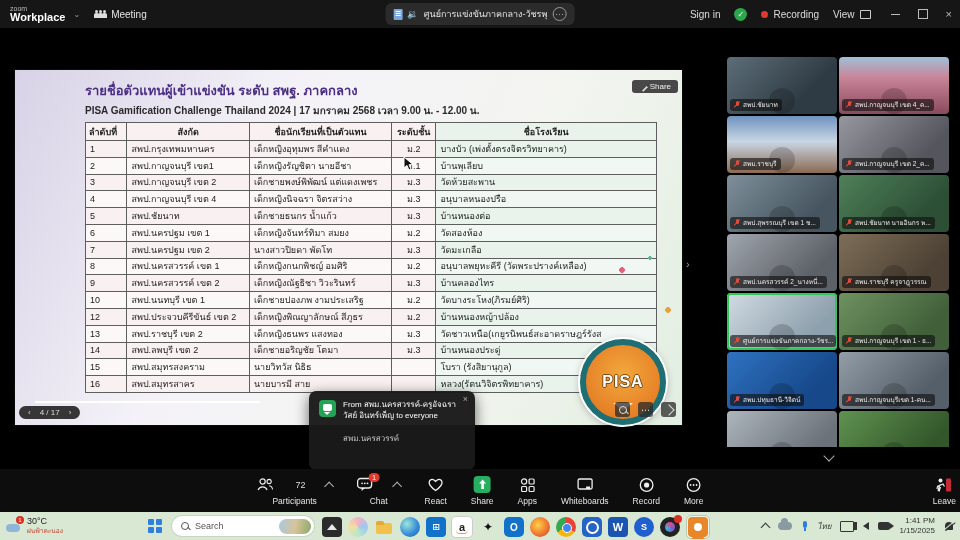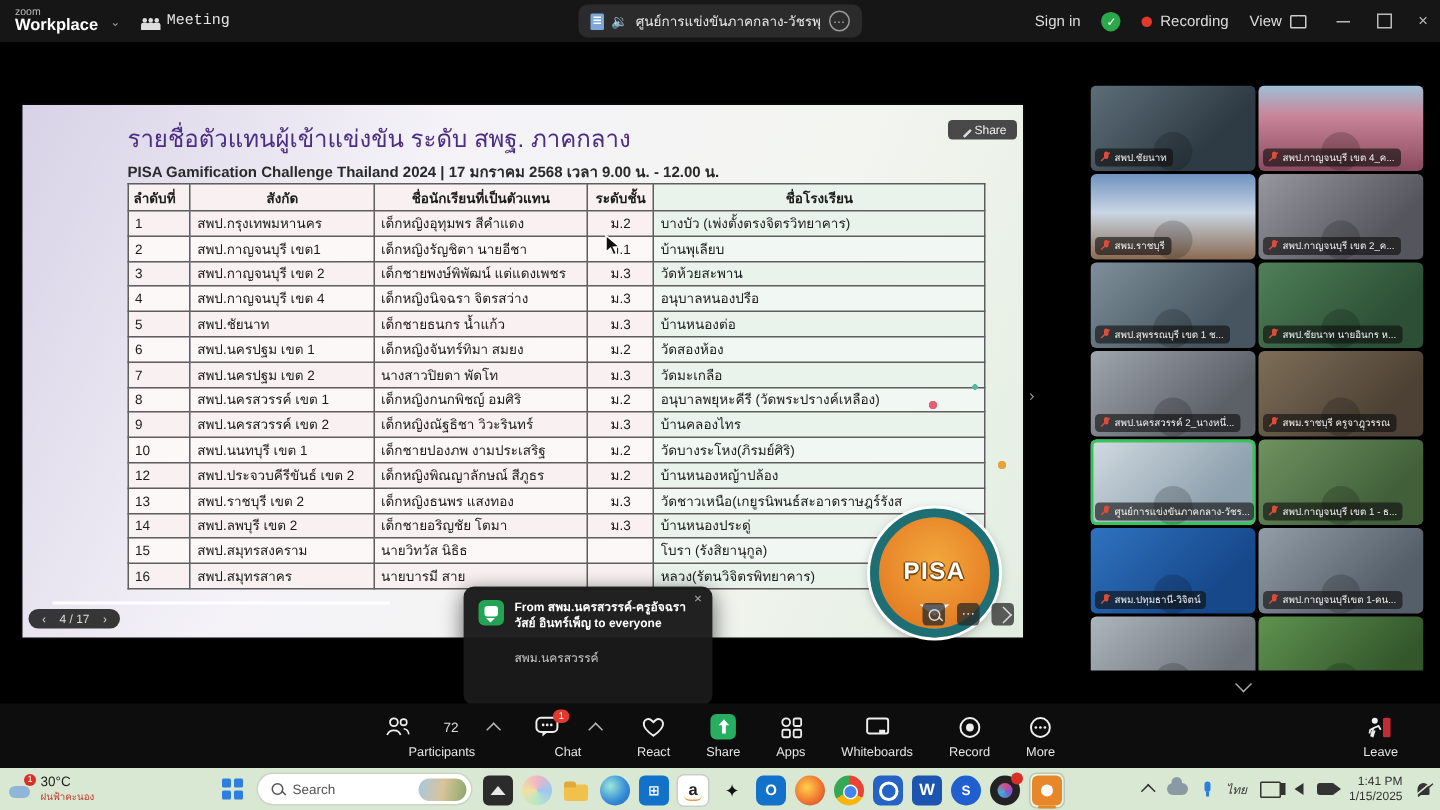--- a/index.html
+++ b/index.html
@@ -5,21 +5,21 @@
   html,body{margin:0;padding:0;background:#000;}
   #app{position:relative;width:960px;height:540px;background:#000;overflow:hidden;
        font-family:"Liberation Sans","DejaVu Sans",sans-serif;-webkit-font-smoothing:antialiased;}
   
   #top-bar{position:absolute;left:0;top:0;width:960px;height:28px;background:#161616;
            display:flex;align-items:center;color:#ddd;z-index:40;}
   .zw-logo{margin-left:10px;line-height:1;}
   .zw-logo .z1{font-size:7px;color:#bbb;display:block;}
   .zw-logo .z2{font-size:11px;font-weight:bold;color:#fff;display:block;}
   .top-chev{color:#999;font-size:8px;margin:0 14px 0 8px;}
-  .meeting-tab{display:flex;align-items:flex-end;gap:5px;font-size:10px;color:#e5e5e5;font-family:Liberation Mono, monospace;}
+  .meeting-tab{display:flex;align-items:flex-start;gap:5px;font-size:10px;color:#e5e5e5;}
   .ppl-ico{width:12px;height:9px;position:relative;}
   .ppl-ico i{position:absolute;bottom:0;width:5px;height:5px;background:#ddd;border-radius:2px 2px 0 0;}
   .ppl-ico i::before{content:"";position:absolute;top:-3px;left:1px;width:3px;height:3px;border-radius:50%;background:#ddd;}
   .ppl-ico i:nth-child(1){left:0;} .ppl-ico i:nth-child(2){left:4px;} .ppl-ico i:nth-child(3){left:8px;}
   .meeting-pill{position:absolute;left:50%;transform:translateX(-50%);top:3px;height:22px;
                 background:#2b2b2b;border-radius:6px;display:flex;align-items:center;gap:5px;
                 padding:0 8px;font-size:9px;color:#e8e8e8;}
   .doc-ico{width:9px;height:11px;background:#7da7d9;border-radius:1px;position:relative;}
   .doc-ico::after{content:"";position:absolute;left:2px;top:2px;width:5px;height:1px;background:#fff;box-shadow:0 2px 0 #fff,0 4px 0 #fff;}
   .spk{font-size:9px;color:#ddd;}
@@ -42,21 +42,21 @@
   #slide{position:absolute;left:15px;top:70px;width:667px;height:355px;
          background:linear-gradient(115deg,#d7d2e6 0%,#f4f2f8 34%,#f3f5f0 68%,#e2eee1 100%);
          box-shadow:0 0 0 1px #0a0a0a;z-index:5;}
   #slide::after{content:"";position:absolute;right:2px;top:180px;width:70px;height:160px;
      background-image:radial-gradient(circle 3px at 12px 20px,#e2607a 90%,transparent),
        radial-gradient(circle 2px at 40px 8px,#53b7a0 90%,transparent),
        radial-gradient(circle 3px at 58px 60px,#e8a23c 90%,transparent),
        radial-gradient(circle 2px at 20px 95px,#7a6ad1 90%,transparent),
        radial-gradient(circle 3px at 52px 120px,#d9566b 90%,transparent),
        radial-gradient(circle 2px at 8px 140px,#4aa3d8 90%,transparent);}
-  .slide-title{margin:10px 0 0 70px;font-size:16px;font-weight:normal;color:#4b2e83;}
+  .slide-title{margin:10px 0 0 70px;font-size:13px;font-weight:bold;color:#4b2e83;}
   .slide-sub{margin:2px 0 6px 70px;font-size:10px;font-weight:bold;color:#2a2a2a;}
   #rep-table{position:absolute;left:70px;top:52px;width:572px;border-collapse:collapse;
              font-size:9px;color:#1c1c1c;}
   #rep-table th{border:1px solid #5e5e5e;background:#fdfdfd;font-weight:bold;height:17px;padding:0 3px;}
   #rep-table td{border:1px solid #5e5e5e;height:15.8px;padding:0 4px;overflow:hidden;white-space:nowrap;}
   #rep-table .c0{width:36px;text-align:left;background:#f8f0f1;}
   #rep-table .c1{width:116px;background:#f8f0f1;}
   #rep-table .c2{width:136px;background:#f8f0f1;}
   #rep-table .c3{width:40px;text-align:center;background:#f8f0f1;}
   #rep-table .c4{width:226px;background:#e9f3ec;}
@@ -88,21 +88,21 @@
   
   #chat-popup{position:absolute;left:309px;top:391px;width:166px;height:79px;
       background:rgba(26,26,26,.97);border-radius:7px;z-index:30;box-shadow:0 4px 14px rgba(0,0,0,.6);
       padding:9px 10px 0 10px;box-sizing:border-box;}
   #chat-popup .close{position:absolute;right:7px;top:3px;color:#aaa;font-size:9px;}
   .cp-head{display:flex;gap:7px;}
   .cp-ico{width:17px;height:17px;background:#23a455;border-radius:4px;flex:none;position:relative;}
   .cp-ico::after{content:"";position:absolute;left:4px;top:4px;width:9px;height:7px;background:#fff;border-radius:2px;}
   .cp-ico::before{content:"";position:absolute;left:5px;bottom:2px;width:0;height:0;z-index:1;
       border-left:3px solid transparent;border-right:3px solid transparent;border-top:3px solid #fff;}
-  .cp-from{font-size:8px;font-weight:bold;color:#fff;line-height:1.35;}
+  .cp-from{font-size:8px;font-weight:normal;color:#fff;line-height:1.35;}
   .cp-msg{font-size:8px;color:#c8c8c8;margin:10px 0 0 24px;}
   
   #gallery{position:absolute;left:727px;top:57px;width:222px;height:390px;display:flex;
            flex-wrap:wrap;gap:2px;overflow:hidden;z-index:6;}
   .tile{width:110px;height:57px;position:relative;border-radius:4px;overflow:hidden;background:#333;}
   .tile .nm{position:absolute;left:3px;bottom:3px;display:flex;align-items:center;gap:3px;
       background:rgba(15,15,15,.62);border-radius:3px;padding:1px 4px;font-size:6.5px;color:#f0f0f0;
       max-width:98px;white-space:nowrap;overflow:hidden;}
   .mic-off{flex:none;width:6px;height:8px;position:relative;}
   .mic-off::before{content:"";position:absolute;left:1.5px;top:0;width:3px;height:5px;background:#e04b3a;border-radius:2px;}
@@ -135,21 +135,21 @@
   .tb-item{display:flex;flex-direction:column;align-items:center;gap:2px;color:#e6e6e6;font-size:8.5px;}
   .tb-top{display:flex;align-items:flex-start;gap:20px;height:18px;align-items:center;}
   .chev-up{width:6px;height:6px;border-left:1.3px solid #b5b5b5;border-top:1.3px solid #b5b5b5;
            transform:rotate(45deg);margin-top:3px;}
   .badge{position:absolute;top:-4px;right:-6px;background:#e0392e;color:#fff;border-radius:7px;
          font-size:6.5px;min-width:9px;height:9px;display:flex;align-items:center;justify-content:center;padding:0 1px;}
   .pcount{font-size:9px;color:#ddd;margin-left:2px;}
   .rel{position:relative;}
   .share-ico{width:17px;height:17px;background:#27ae60;border-radius:4px;display:flex;
              align-items:center;justify-content:center;}
-  .leave-item{margin-left:auto;margin-right:28px;justify-content:center;}
+  .leave-item{margin-left:auto;margin-right:4px;justify-content:center;}
   
   #taskbar{position:absolute;left:0;top:512px;width:960px;height:28px;background:#d9e8d3;
            display:flex;align-items:center;z-index:50;font-size:8px;color:#222;}
   .weather{display:flex;align-items:center;gap:5px;margin-left:6px;}
   .w-ico{width:16px;height:14px;position:relative;}
   .w-ico::before{content:"";position:absolute;left:0;bottom:1px;width:14px;height:8px;border-radius:5px;background:#8fb6d9;}
   .w-badge{position:absolute;right:-2px;top:-3px;background:#d93025;color:#fff;font-size:6px;
            border-radius:50%;width:8px;height:8px;display:flex;align-items:center;justify-content:center;}
   .w-temp{font-size:9px;}
   .w-cond{font-size:6.5px;color:#c03a2b;}

